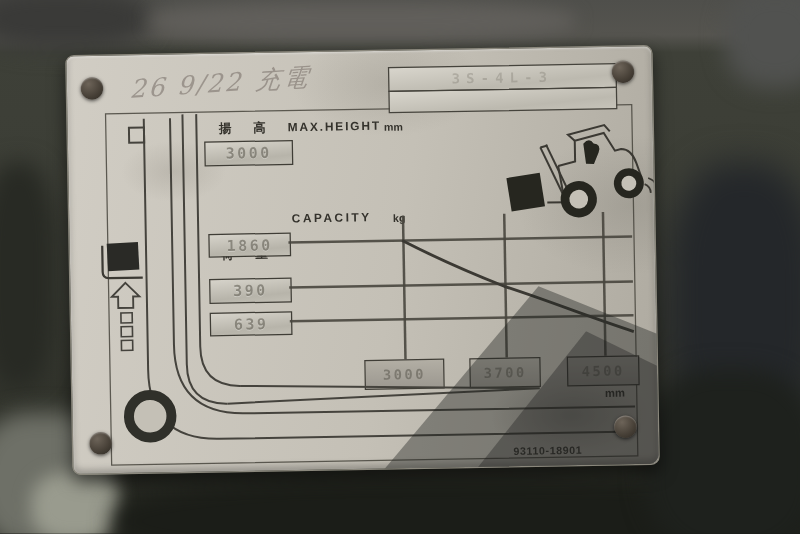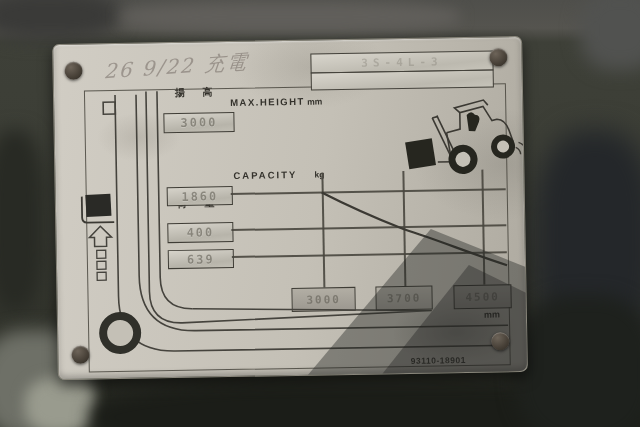--- a/index.html
+++ b/index.html
@@ -101,36 +101,36 @@
 
     <div id="handwriting">26 9/22 充電</div>
 
     <div class="model-box" id="model-box-1">
       <span class="model-stamp">3S-4L-3</span>
     </div>
     <div class="model-box" id="model-box-2">
       <span class="model-stamp"></span>
     </div>
 
-    <span class="lbl-jp" style="left:121px;top:43px;">揚 高</span>
+    <span class="lbl-jp" style="left:121px;top:53px;">揚 高</span>
     <span class="lbl-en" style="left:176px;top:55px;">MAX.HEIGHT</span>
     <span class="lbl-unit" style="left:253px;top:56px;">mm</span>
     <div class="vbox" id="box-maxheight">
       <span class="stamp">3000</span>
     </div>
 
     <span class="lbl-jp" style="left:121px;top:126px;margin-top:28px;">荷 重</span>
     <span class="lbl-en" style="left:178px;top:128px;letter-spacing:2px;">CAPACITY</span>
     <span class="lbl-unit" style="left:259px;top:129px;">kg</span>
 
     <div class="vbox" id="box-cap-1">
       <span class="stamp">1860</span>
     </div>
     <div class="vbox" id="box-cap-2">
-      <span class="stamp">400</span>
+      <span class="stamp">390</span>
     </div>
     <div class="vbox" id="box-cap-3">
       <span class="stamp">639</span>
     </div>
 
     <div class="hline" id="hline-1"></div>
     <div class="hline" id="hline-2"></div>
     <div class="hline" id="hline-3"></div>
     <div class="vline" id="vline-1"></div>
     <div class="vline" id="vline-2"></div>

